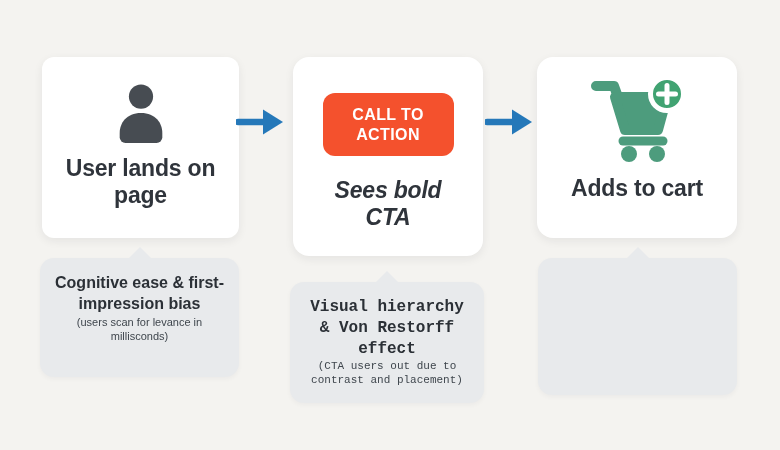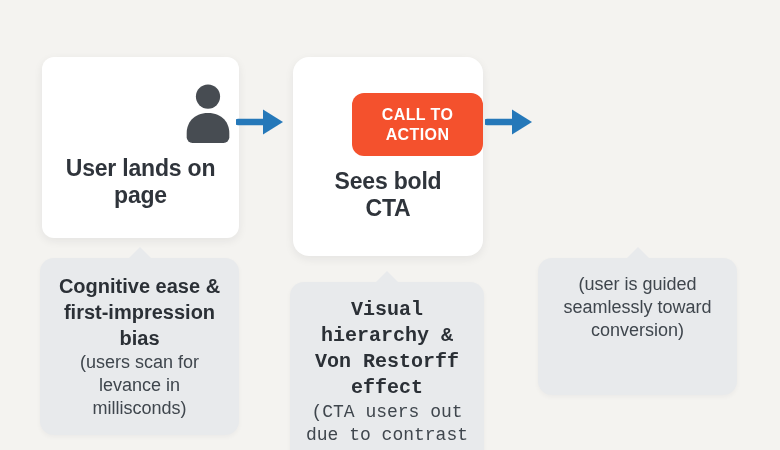--- a/index.html
+++ b/index.html
@@ -13,35 +13,35 @@
     background:#f4f3f0;
     overflow:hidden;
   }
 
   
   .card {
     position:absolute;
     background:#ffffff;
     border-radius:16px;
     box-shadow:0 3px 10px rgba(30,35,40,.07);
-    display:flex; flex-direction:column; align-items:flex-end;
+    display:flex; flex-direction:column; align-items:center;
     box-sizing:border-box;
   }
   .card-1 { left:42px;  top:57px; width:197px; height:181px; padding-top:24px;border-radius:12px; }
   .card-2 { left:293px; top:57px; width:190px; height:199px; padding-top:36px; }
   .card-3 { left:537px; top:57px; width:200px; height:181px; padding-top:16px; }
 
   .card-title {
     margin:8px auto 0;
     font-size:23px; font-weight:700; line-height:1.18;
     color:#2f343b; text-align:center;
     letter-spacing:-0.2px;
   }
   .t1 { max-width:150px; }
-  .t2 { max-width:125px; margin-top:12px; }
+  .t2 { max-width:125px; margin-top:21px;font-style:italic; }
   .t3 { max-width:170px; margin-top:12px; }
 
   .icon-wrap { display:flex; align-items:center; justify-content:center; }
 
   
   .cta-chip {
     width:131px; height:63px;
     background:#f4512d;
     border-radius:12px;
     display:flex; align-items:center; justify-content:center;
@@ -73,25 +73,25 @@
     transform:translateX(-50%);
     border-left:12px solid transparent;
     border-right:12px solid transparent;
     border-bottom:12px solid #e8eaec;
   }
   .c1 { left:40px;  top:258px; width:199px; min-height:119px; }
   .c2 { left:290px; top:282px; width:194px; min-height:115px;font-family:Liberation Mono, monospace; }
   .c3 { left:538px; top:258px; width:199px; min-height:137px; }
 
   .callout-heading {
-    font-size:20px; font-weight:700; line-height:1.3;
+    font-size:16px; font-weight:700; line-height:1.3;
     color:#2b3036;
   }
   .callout-detail {
-    font-size:18px; font-weight:400; line-height:1.28;
+    font-size:11px; font-weight:400; line-height:1.28;
     color:#3f464d;
     text-align:center;
   }
 </style>
 </head>
 <body>
 
 <div class="canvas">
 
   <section class="card card-1">
@@ -116,28 +116,41 @@
     <h2 class="card-title t2">Sees bold CTA</h2>
   </section>
 
   <span class="arrow arrow-2">
     <svg width="50" height="32" viewBox="0 0 50 32" aria-hidden="true">
       <path d="M2 16 H31" stroke="#2578b9" stroke-width="6.5" stroke-linecap="round"></path>
       <path d="M27 3.5 L47 16 L27 28.5 Z" fill="#2578b9"></path>
     </svg>
   </span>
 
+  <section class="card card-3">
+    <span class="icon-wrap">
+      <svg width="112" height="90" viewBox="0 0 112 90" aria-hidden="true">
+        <path d="M15 13 H33 L47 52" fill="none" stroke="#4d9c7d" stroke-width="10" stroke-linecap="round" stroke-linejoin="round"></path>
+        <path d="M34 24 H86 L77 57 H44 Z" fill="#4d9c7d" stroke="#4d9c7d" stroke-width="10" stroke-linejoin="round"></path>
+        <path d="M42 68 H82" stroke="#4d9c7d" stroke-width="9" stroke-linecap="round"></path>
+        <circle cx="48" cy="81" r="8" fill="#4d9c7d"></circle>
+        <circle cx="76" cy="81" r="8" fill="#4d9c7d"></circle>
+        <circle cx="86" cy="21" r="16.5" fill="#41a372" stroke="#ffffff" stroke-width="5"></circle>
+        <path d="M86 12.5 V29.5 M77.5 21 H94.5" stroke="#ffffff" stroke-width="5" stroke-linecap="round"></path>
+      </svg>
+    </span>
+    <h2 class="card-title t3">Adds to cart</h2>
+  </section>
 
   <aside class="callout c1">
     <div class="callout-heading">Cognitive ease &amp; first-impression bias</div>
     <div class="callout-detail">(users scan for levance in millisconds)</div>
   </aside>
 
   <aside class="callout c2">
     <div class="callout-heading">Visual hierarchy &amp; Von Restorff effect</div>
     <div class="callout-detail">(CTA users out due to contrast and placement)</div>
   </aside>
 
   <aside class="callout c3">
-    <div class="callout-detail">(user is guided seamlessly toward conversion)</div>
   </aside>
 
 </div>
 
 </body></html>

